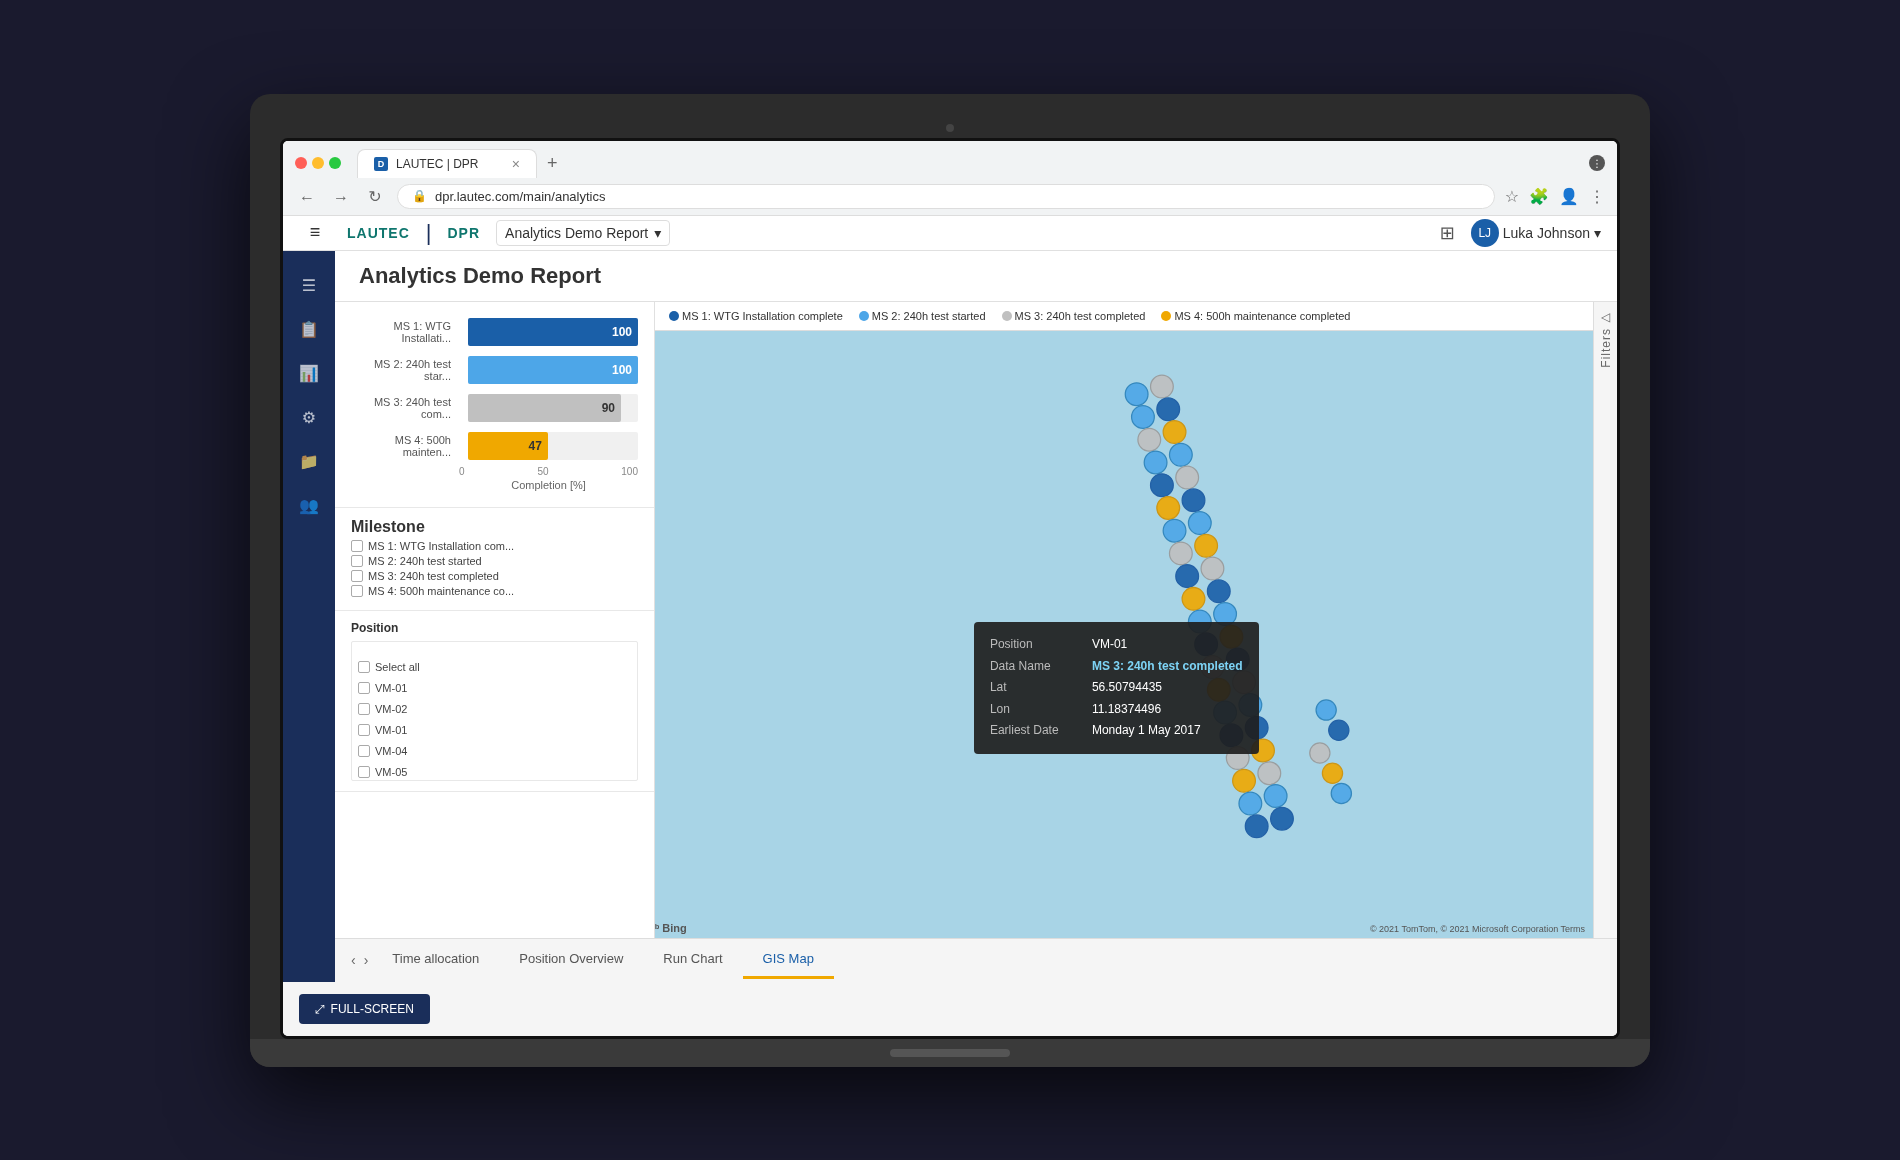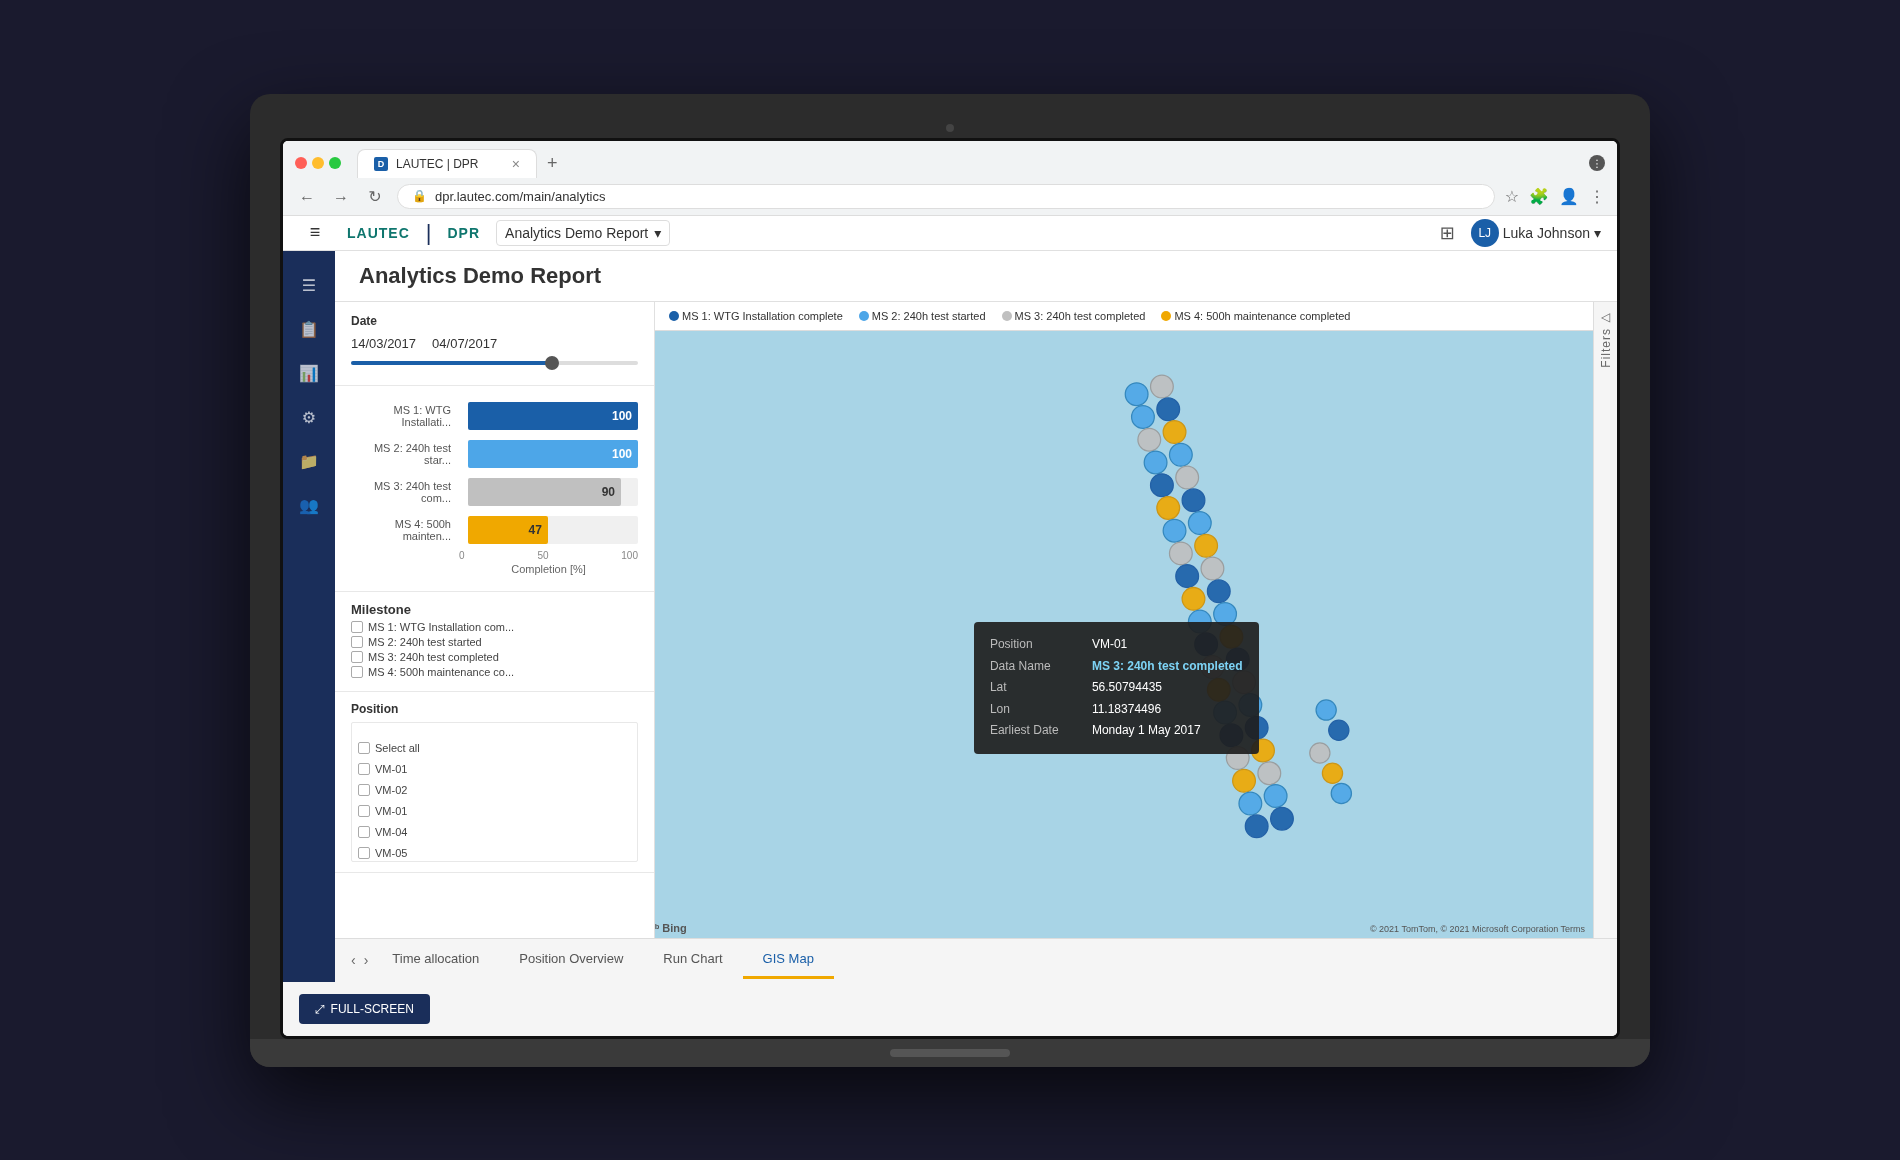--- a/index.html
+++ b/index.html
@@ -421,21 +421,21 @@
       margin-bottom: 6px;
     }
     .filter-columns {
       display: flex;
       gap: 16px;
     }
     .filter-col {
       flex: 1;
     }
     .filter-col-title {
-      font-size: 13px;
+      font-size: 16px;
       font-weight: 600;
       color: #333;
       margin-bottom: 4px;
     }
     .checkbox-item {
       display: flex;
       align-items: center;
       gap: 5px;
       margin-bottom: 3px;
     }
@@ -712,31 +712,20 @@
         <div class="main-content">
 
           <div class="page-header">
             <div class="page-title">Analytics Demo Report</div>
           </div>
 
           <div class="content-area">
 
             <div class="left-panel">
 
-              <div class="date-section">
-                <div class="section-label">Date</div>
-                <div class="date-inputs">
-                  <span class="date-val">14/03/2017</span>
-                  <span class="date-val">04/07/2017</span>
-                </div>
-                <div class="slider-container">
-                  <div class="slider-fill" style="width:70%;"></div>
-                  <div class="slider-thumb" style="left:70%;"></div>
-                </div>
-              </div>
 
               <div class="chart-section">
                 <div class="bar-chart">
 
                   <div class="bar-row">
                     <div class="bar-label">MS 1: WTG Installati...</div>
                     <div class="bar-outer">
                       <div class="bar-inner" style="width:100%; background:#1a5fa8;">
                         <span class="bar-value">100</span>
                       </div>

